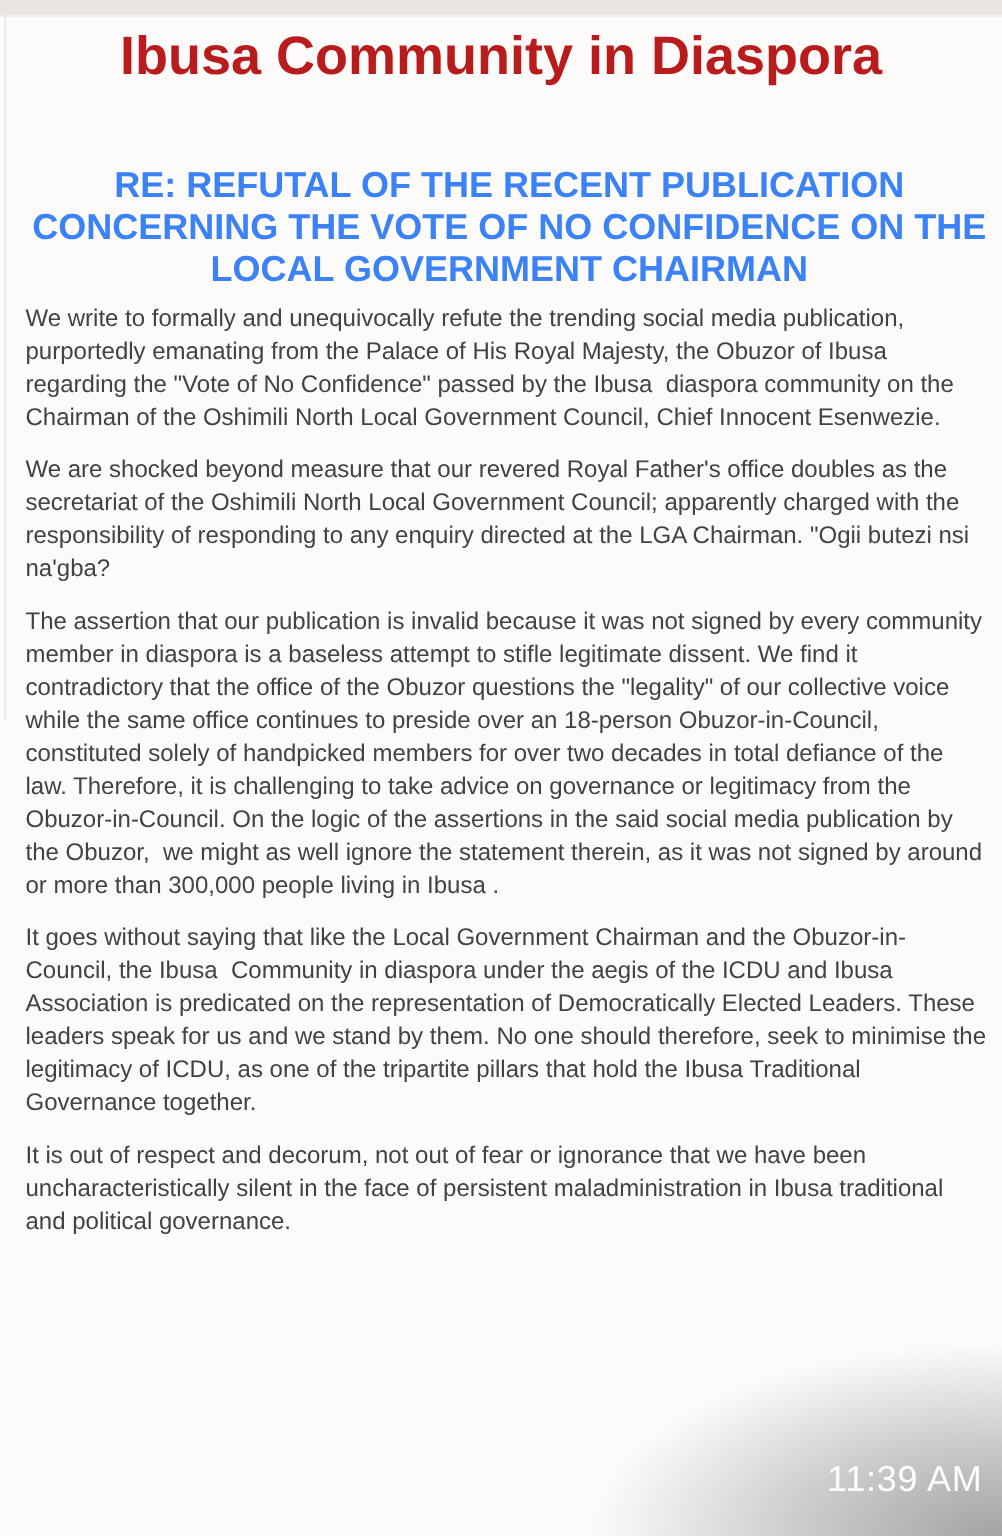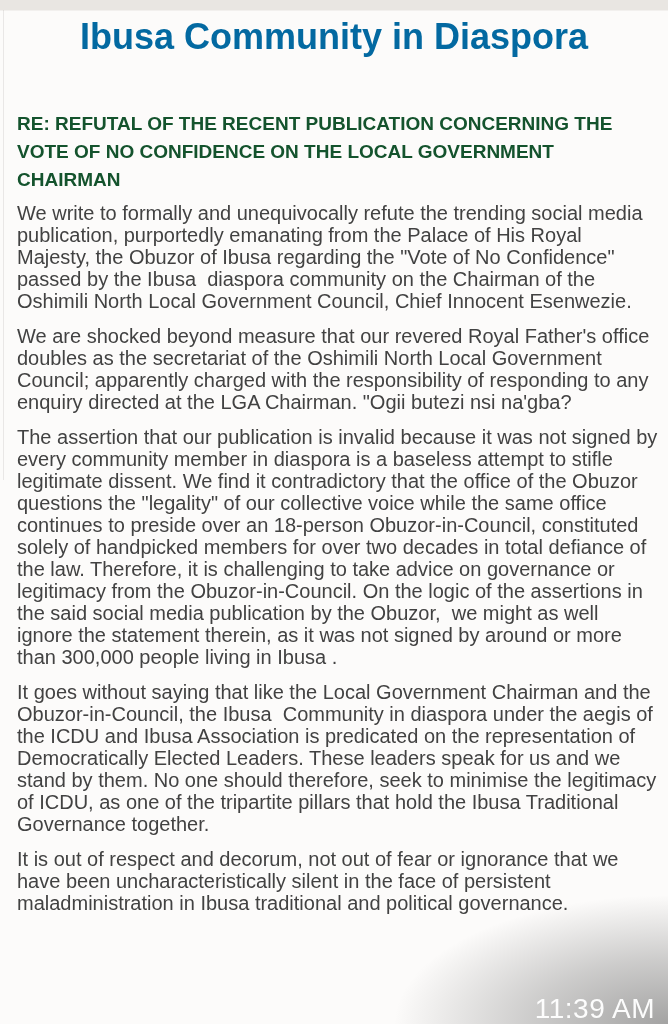--- a/index.html
+++ b/index.html
@@ -28,55 +28,56 @@
       position: absolute;
       top: 10px; left: 0;
       width: 668px;
     }
     .doc-title {
       margin: 6px 14px 0 14px;
       text-align: center;
       font-size: 36px;
       line-height: 42px;
       font-weight: bold;
-      color: #0369a1;
+      color: #b91c1c;
     }
     .doc-subject {
       margin: 52px 0 0 17px;
       width: 645px;
-      font-size: 19px;
+      font-size: 24px;
       line-height: 28px;
       font-weight: bold;
-      color: #14532d;
+      color: #3b82f6;
+      text-align: center;
     }
     .doc-body {
       margin: 8px 0 0 17px;
       width: 642px;
     }
     .doc-body p {
       margin: 0 0 13px 0;
-      font-size: 20px;
+      font-size: 16px;
       line-height: 22px;
       color: #424242;
       white-space: pre-wrap;
     }
     .timestamp-scrim {
       position: absolute;
       right: 0; bottom: 0;
       width: 340px; height: 160px;
       background: radial-gradient(ellipse 115% 115% at 100% 100%,
                   rgba(82, 82, 82, 0.52) 0%,
                   rgba(82, 82, 82, 0.28) 35%,
                   rgba(82, 82, 82, 0) 70%);
       pointer-events: none;
     }
     .timestamp {
       position: absolute;
-      right: 13px; bottom: 0;
-      font-size: 28px;
+      right: 13px; bottom: 22px;
+      font-size: 24px;
       line-height: 30px;
       font-weight: normal;
       letter-spacing: 0.5px;
       color: rgba(255, 255, 255, 0.96);
     }
   </style>
 </head>
 <body>
 
 <div class="top-band"></div>

